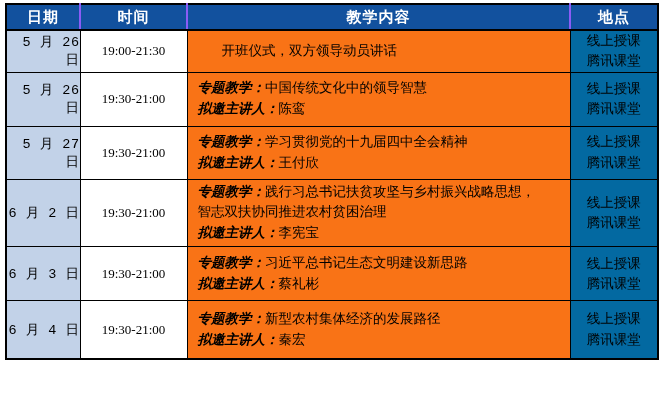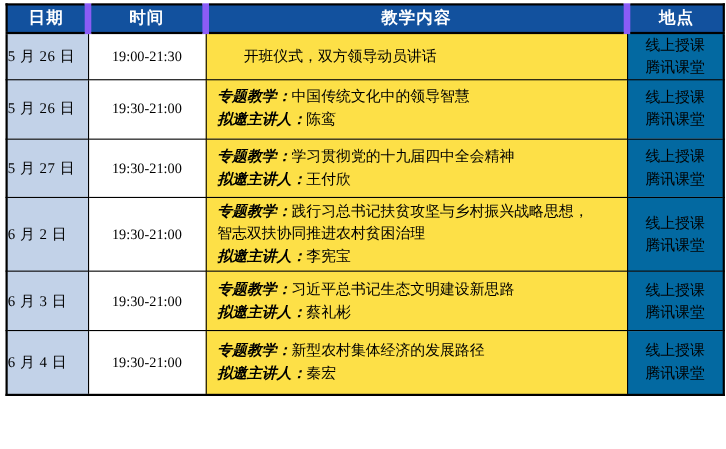--- a/index.html
+++ b/index.html
@@ -36,54 +36,54 @@
   thead th {
     background: #12519E;
     color: #ffffff;
     font-weight: bold;
     font-size: 15px;
     letter-spacing: 1px;
     height: 24px;
     line-height: 24px;
     padding: 0;
     text-align: center;
-    border-left: 6px solid #8b5cf6;
+    border-left: 2px solid #8b5cf6;
     border-right: 1px solid #ffffff;
     border-bottom: 2px solid #000000;
     font-family: "Liberation Sans", "DejaVu Sans", sans-serif;
   }
   thead th.first { border-left: none; }
   thead th.last  { border-right: none; }
 
   tbody td {
     border: 1px solid #000000;
     padding: 0;
     vertical-align: middle;
     font-size: 13px;
     color: #000000;
   }
 
   td.cell-date {
     background: #C2D2E8;
-    text-align: left;
+    text-align: right;
     font-size: 13.5px;
     letter-spacing: 0.5px;
-    font-family: Liberation Serif, serif;
+    font-family: Liberation Mono, monospace;
   }
 
   td.cell-time {
     background: #ffffff;
     text-align: center;
     font-size: 13px;
     font-family: "Liberation Serif", "DejaVu Serif", serif;
     letter-spacing: 0px;
   }
 
   td.cell-content {
-    background: #fde047;
+    background: #f97316;
     padding: 2px 6px 2px 10px;
     text-align: left;
     line-height: 1.55;
     font-size: 13.5px;
   }
   td.cell-content.centered {
     padding-left: 34px;
   }
 
   td.cell-place {

